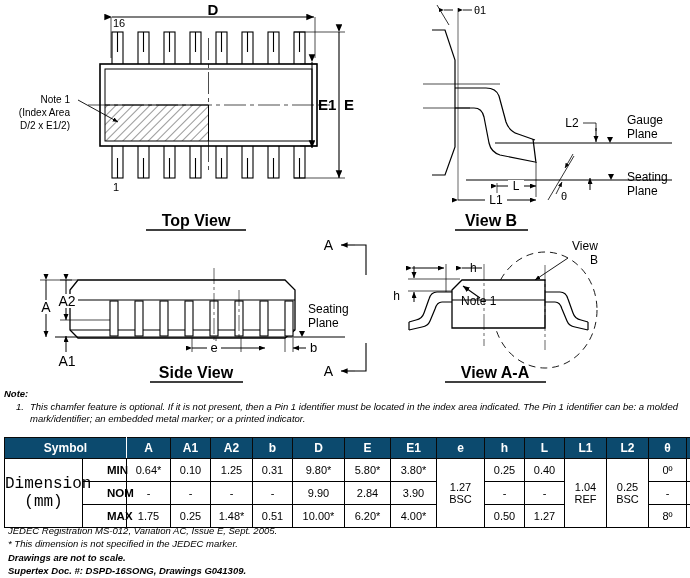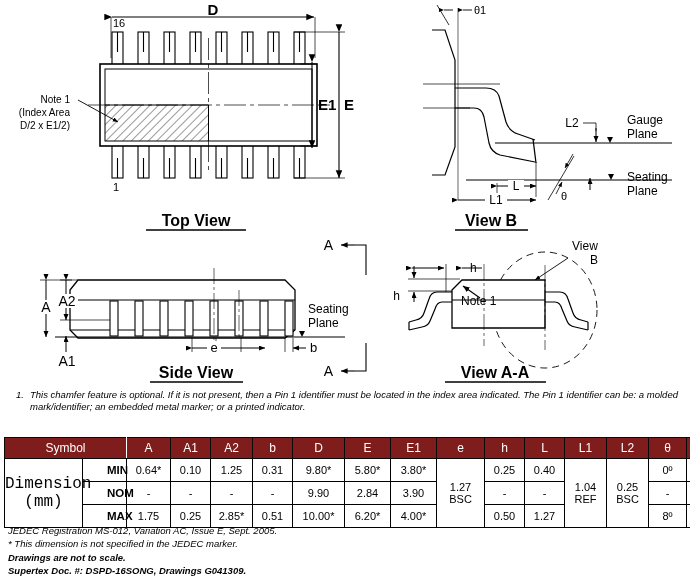--- a/index.html
+++ b/index.html
@@ -79,23 +79,23 @@
   }
   .dimtable th, .dimtable td {
     border: 1px solid #000;
     text-align: center;
     vertical-align: middle;
     padding: 0;
     height: 22px;
     background: #ffffff;
   }
   .dimtable thead th {
-    background: #7f1d1d;
+    background: #0c4a6e;
     color: #ffffff;
-    font-weight: normal;
+    font-weight: bold;
     font-size: 12px;
     height: 20px;
     border: 1px solid #0a0a0a;
   }
   .dimtable thead th.symcell {
     border-right: 1px solid #ffffff;
   }
   .dimtable td.rowhead {
     font-weight: bold;
     font-size: 11.5px;
@@ -366,20 +366,21 @@
       <line x1="480" y1="298" x2="463" y2="286" stroke="#000" stroke-width="1.1" marker-end="url(#arS)"></line>
       <text class="lbl" x="461" y="305" style="font-size:12px">Note 1</text>
 
       <text class="title" x="495" y="378" text-anchor="middle">View A-A</text>
       <line x1="445" y1="382" x2="546" y2="382" stroke="#000" stroke-width="1.6"></line>
     </g>
   </svg>
   </div>
 
   <div class="notes">
+    <div class="note-head">Note:</div>
     <div class="note-row">
       <div class="note-num">1.</div>
       <div class="note-text">This chamfer feature is optional. If it is not present, then a Pin 1 identifier must be located in the index area indicated. The Pin 1 identifier can be: a molded mark/identifier; an embedded metal marker; or a printed indicator.</div>
     </div>
   </div>
 
   <table class="dimtable">
     <colgroup>
       <col style="width:78px">
       <col style="width:44px">
@@ -459,21 +460,21 @@
         <td>3.90</td>
         <td>-</td>
         <td>-</td>
         <td>-</td>
         <td>-</td>
       </tr>
       <tr>
         <td class="rowhead">MAX</td>
         <td>1.75</td>
         <td>0.25</td>
-        <td>2.85*</td>
+        <td>1.48*</td>
         <td>0.51</td>
         <td>10.00*</td>
         <td>6.20*</td>
         <td>4.00*</td>
         <td>0.50</td>
         <td>1.27</td>
         <td>8º</td>
         <td>15º</td>
       </tr>
     </tbody>

